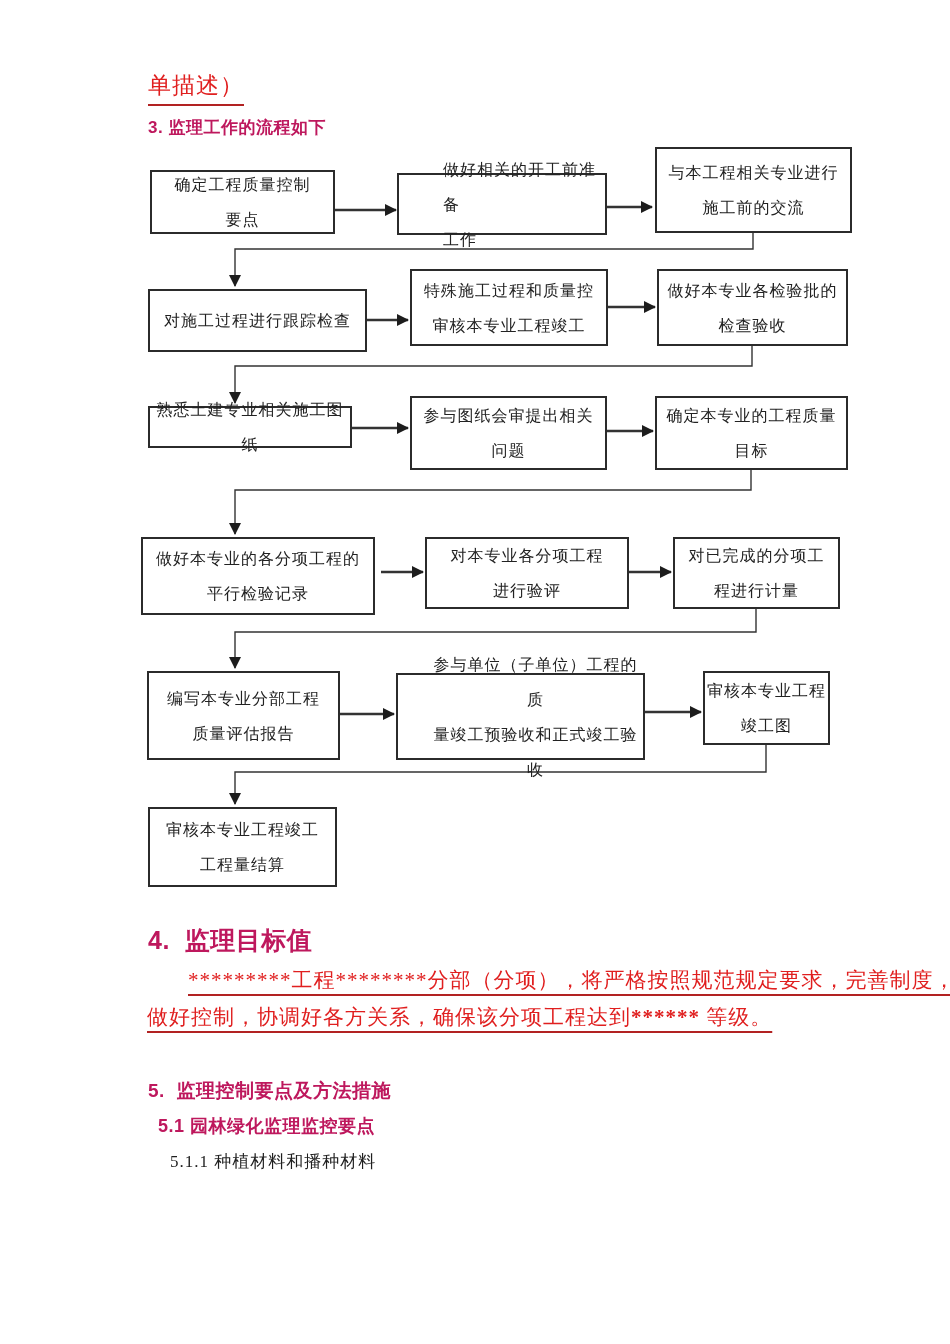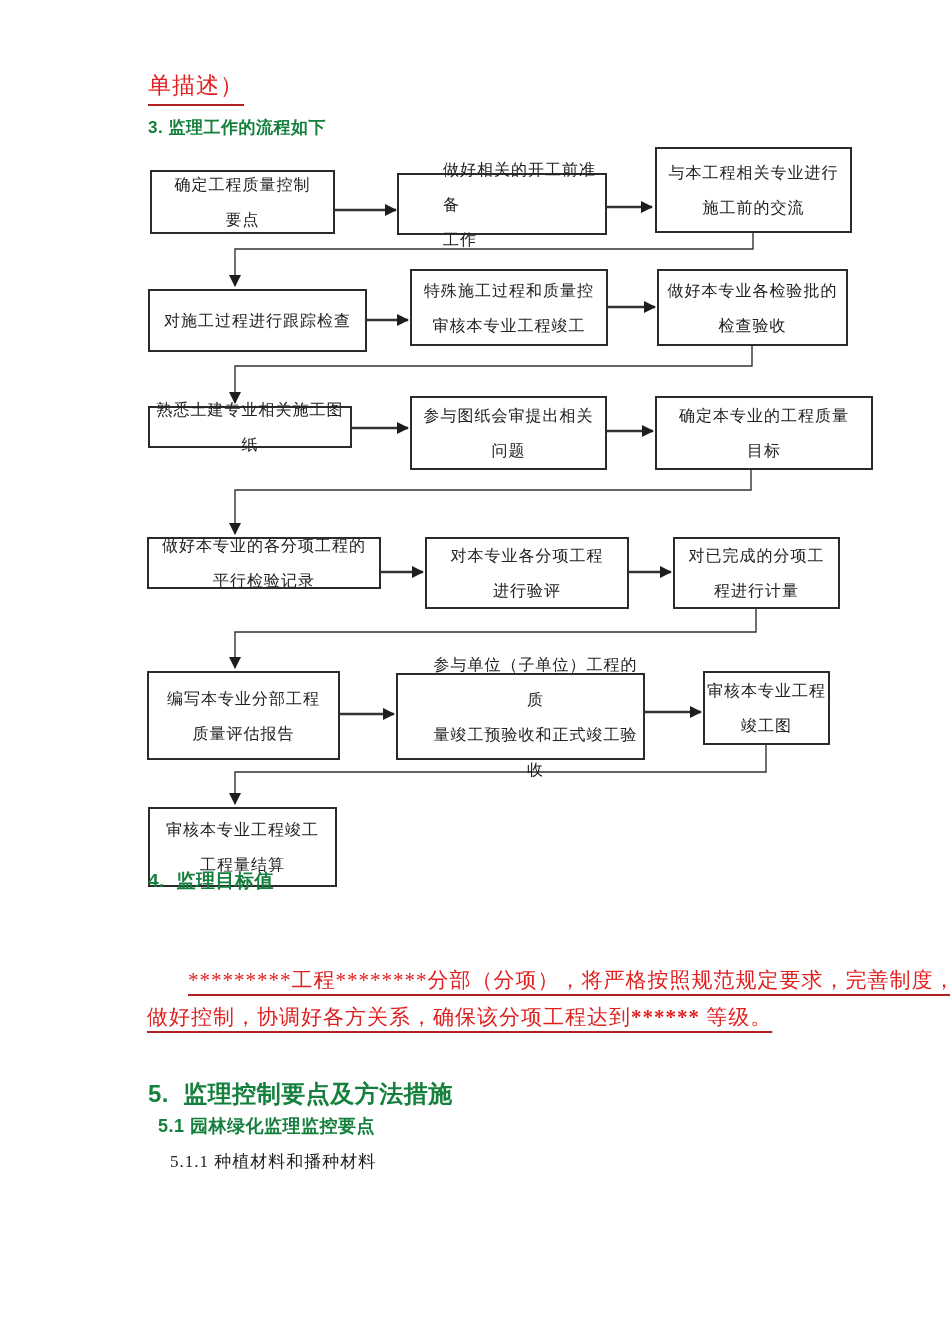--- a/index.html
+++ b/index.html
@@ -10,26 +10,26 @@
   .abs{position:absolute;}
   
   .top-note{
     left:148px;top:70px;font-size:23px;color:#e01f1f;
     border-bottom:2px solid #b22222;padding-bottom:3px;
     font-family:"Liberation Serif", serif;font-weight:500;letter-spacing:1px;
     white-space:pre;
     text-align:right;
   }
   .h-bold{
-    font-family:"Liberation Sans", sans-serif;font-weight:bold;color:#15803d;
+    font-family:"Liberation Sans", sans-serif;font-weight:bold;color:#be185d;
     white-space:pre;letter-spacing:0.5px;
   }
   .h3{left:148px;top:116px;font-size:17px;}
-  .h4{left:148px;top:868px;font-size:19px;}
-  .h5{left:148px;top:1078px;font-size:24px;}
+  .h4{left:148px;top:924px;font-size:25px;}
+  .h5{left:148px;top:1078px;font-size:19px;}
   .h51{left:158px;top:1114px;font-size:18px;}
   .h511{left:170px;top:1150px;font-size:17px;font-family:"Liberation Serif", serif;font-weight:normal;white-space:pre;letter-spacing:1px;}
   
   .goal-line{
     font-size:21px;color:#e01f1f;letter-spacing:1px;white-space:pre;
     text-decoration:underline;text-decoration-color:#b22222;
     text-decoration-thickness:2px;text-underline-offset:7px;
   }
   .goal1{left:188px;top:966px;}
   .goal2{left:147px;top:1003px;}
@@ -103,26 +103,26 @@
 检查验收</span>
   </div>
 
 <div class="fbox" style="left:148px;top:406px;width:204px;height:42px;">
     <span>熟悉土建专业相关施工图纸</span>
   </div>
 <div class="fbox" style="left:410px;top:396px;width:197px;height:74px;">
     <span>参与图纸会审提出相关
 问题</span>
   </div>
-<div class="fbox" style="left:655px;top:396px;width:218px;height:74px;">
+<div class="fbox" style="left:655px;top:396px;width:193px;height:74px;">
     <span>确定本专业的工程质量
 目标</span>
   </div>
 
-<div class="fbox" style="left:147px;top:537px;width:234px;height:52px;">
+<div class="fbox" style="left:141px;top:537px;width:234px;height:78px;">
     <span>做好本专业的各分项工程的
 平行检验记录</span>
   </div>
 <div class="fbox" style="left:425px;top:537px;width:204px;height:72px;">
     <span>对本专业各分项工程
 进行验评</span>
   </div>
 <div class="fbox" style="left:673px;top:537px;width:167px;height:72px;">
     <span>对已完成的分项工
 程进行计量</span>

